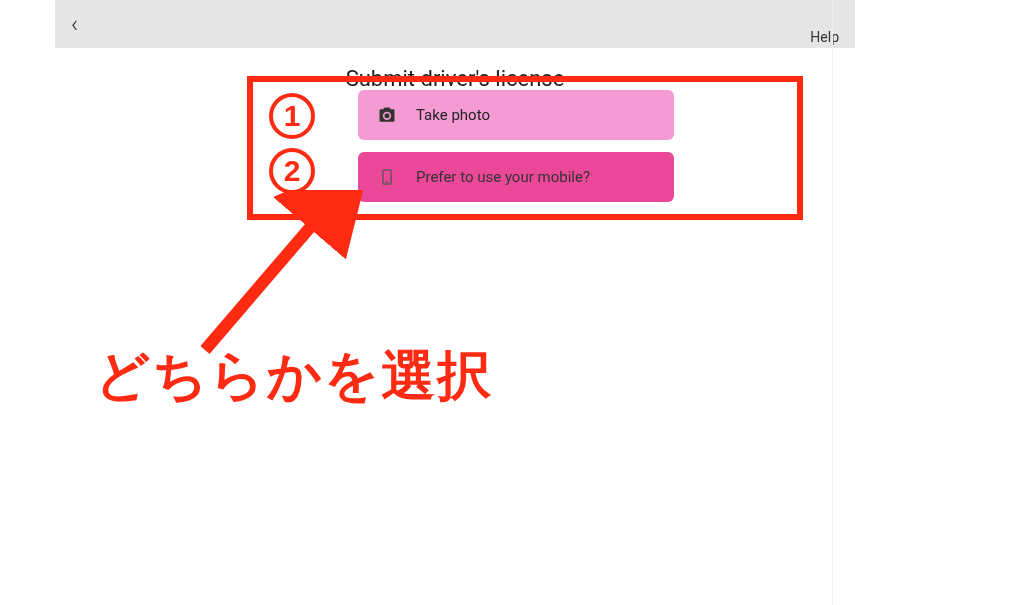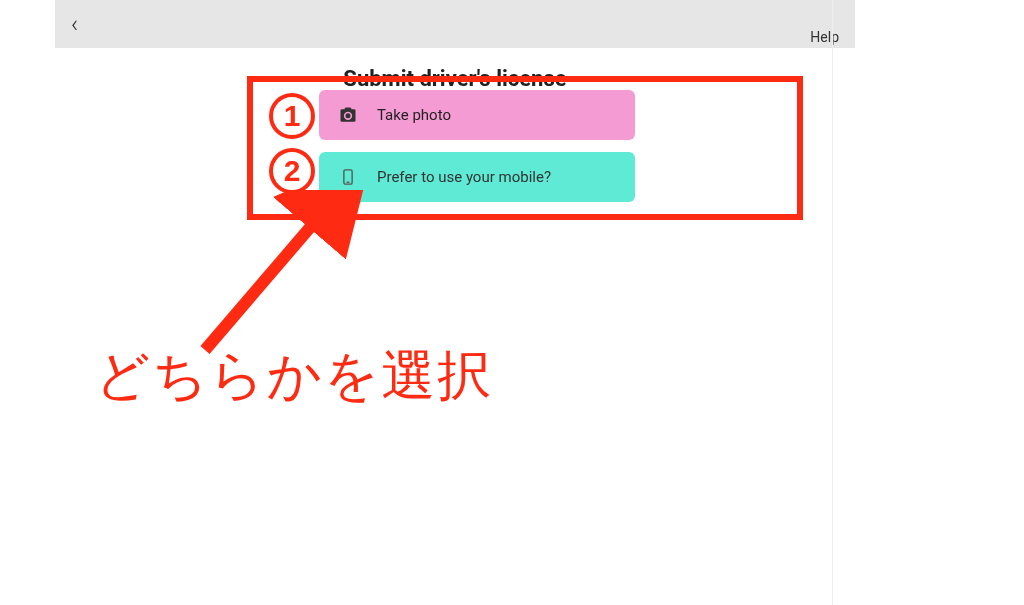--- a/index.html
+++ b/index.html
@@ -41,42 +41,43 @@
     cursor: pointer;
     margin-top: 26px;
   }
   .title {
     position: absolute;
     top: 66px;
     left: 0;
     width: 100%;
     text-align: center;
     font-size: 22px;
-    font-weight: 700;
+    font-weight: 400;
     color: #222;
   }
   .options-wrap {
     position: absolute;
     top: 90px;
     left: 264px;
     width: 316px;
   }
   .option-btn {
     width: 100%;
     height: 50px;
     border-radius: 6px;
     display: flex;
     align-items: center;
     padding: 0 18px;
     font-size: 15px;
     cursor: pointer;
     margin-bottom: 12px;
+    margin-left: 39px;
   }
   .option-take-photo { background: #f59bd3; color: #222; }
-  .option-mobile { background: #5eead4; color: #333; }
+  .option-mobile { background: #ec4899; color: #333; }
   .option-icon { width: 22px; height: 22px; display: flex; align-items: center; justify-content: center; margin-right: 18px; color: #333; }
 
   
   .annot-box {
     position: absolute;
     top: 76px;
     left: 192px;
     width: 556px;
     height: 144px;
     border: 6px solid #ff2a12;
@@ -106,21 +107,21 @@
     left: 120px;
     width: 200px;
     height: 170px;
     pointer-events: none;
   }
   .annot-text {
     position: absolute;
     top: 340px;
     left: 40px;
     font-size: 54px;
-    font-weight: 400;
+    font-weight: 700;
     color: #ff2a12;
     letter-spacing: 2px;
     font-family: "Hiragino Sans", "Yu Gothic", "Meiryo", sans-serif;
     pointer-events: none;
     white-space: nowrap;
   }
   .sep {
     position: absolute;
     top: 0;
     left: 832px;

